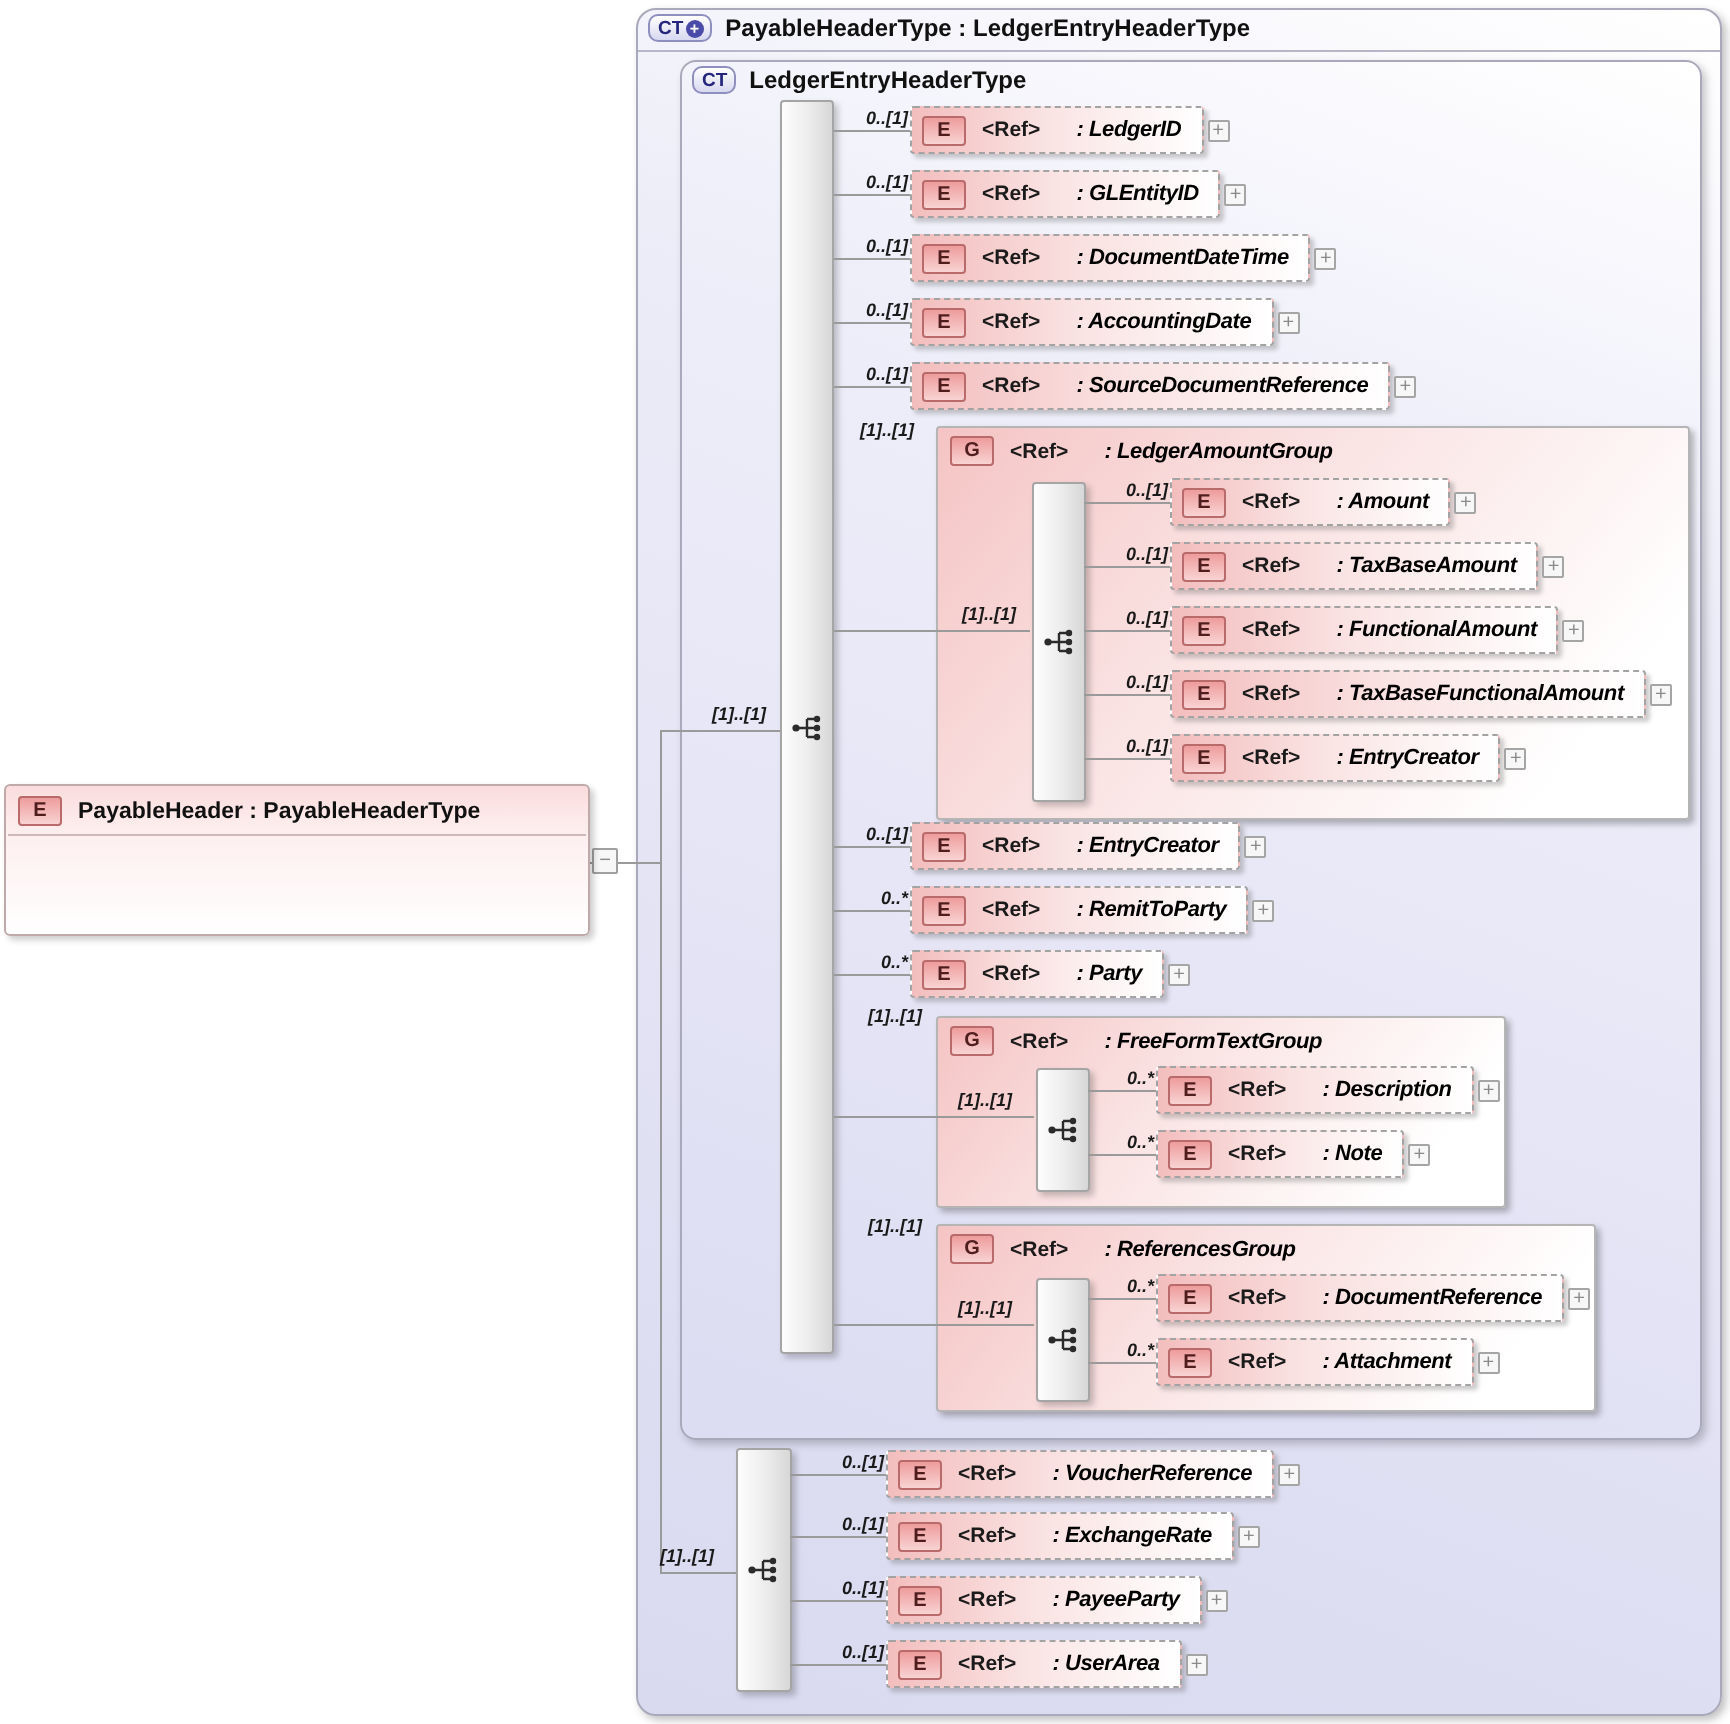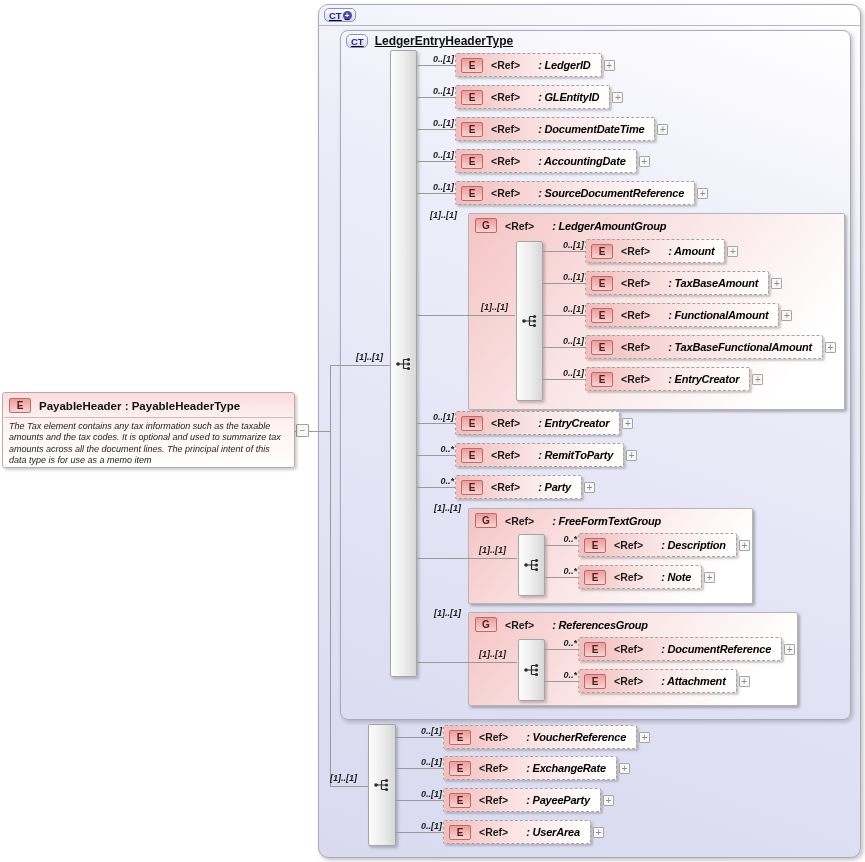--- a/index.html
+++ b/index.html
@@ -8,21 +8,21 @@
 
   
   .outerbox { position: absolute; left: 318px; top: 4px; width: 543px; height: 854px;
     border: 1px solid #a9a9bb; border-radius: 10px;
     background: linear-gradient(200deg, #ffffff 0%, #ececf8 30%, #d9d9f0 100%);
     box-shadow: 2px 2px 4px rgba(0,0,0,.25); }
   .innerbox { position: absolute; left: 340px; top: 30px; width: 511px; height: 690px;
     border: 1px solid #a9a9bb; border-radius: 8px;
     background: linear-gradient(200deg, #ffffff 0%, #efeffa 28%, #dcdcf2 100%);
     box-shadow: 2px 2px 4px rgba(0,0,0,.22); }
-  .cthead { position: absolute; display: flex; align-items: center; gap: 7px; height: 16px; text-decoration: underline; }
+  .cthead { position: absolute; display: flex; align-items: flex-start; gap: 7px; height: 16px; }
   .cthead .title { font-weight: bold; font-size: 12px; color: #111; white-space: nowrap; }
   .ctbadge { display: inline-flex; align-items: center; height: 14px; padding: 0 3px 0 4px;
     border: 1px solid #8f8fbf; border-radius: 5px; background: linear-gradient(#ffffff, #d8d8f0);
     color: #26267e; font-weight: bold; font-size: 9.5px; }
   .ctplus { display: inline-block; width: 9px; height: 9px; margin-left: 1px; border-radius: 50%;
     background: #4a4aa8; color: #fff; font-size: 8px; line-height: 9px; text-align: center; font-weight: bold; }
   .headsep { position: absolute; left: 319px; top: 25px; width: 541px; height: 0; border-top: 1px solid #b6b6c8; }
 
   
   .seqbar { position: absolute; width: 27px; border: 1px solid #a5a5a5; border-radius: 2px;
@@ -83,20 +83,21 @@
 <body>
 
 <div id="canvas">
 
   <div class="outerbox"></div>
   <div class="cthead" style="left:324px; top:7px;">
     <span class="ctbadge">
       <span>CT</span>
         <span class="ctplus">+</span>
     </span>
+    <span class="title">PayableHeaderType : LedgerEntryHeaderType</span>
   </div>
   <div class="headsep"></div>
 
   <div class="innerbox"></div>
   <div class="cthead" style="left:346px; top:33px;">
     <span class="ctbadge">
       <span>CT</span>
     </span>
     <span class="title">LedgerEntryHeaderType</span>
   </div>
@@ -424,16 +425,15 @@
       </div>
     <span class="plus">+</span>
   </div>
 
   <div class="annobox">
     <div class="annotitle">
       <span class="badge-e">E</span>
       <span class="t">PayableHeader : PayableHeaderType</span>
     </div>
     <div class="annosep"></div>
-    <div class="annotext">The Tax element contains any tax information such as the taxable amounts and the tax codes.  It is optional and used to summarize tax amounts across all the document lines. The principal intent of this data type is for use as a memo item</div>
   </div>
 
 </div>
 
 </body></html>

